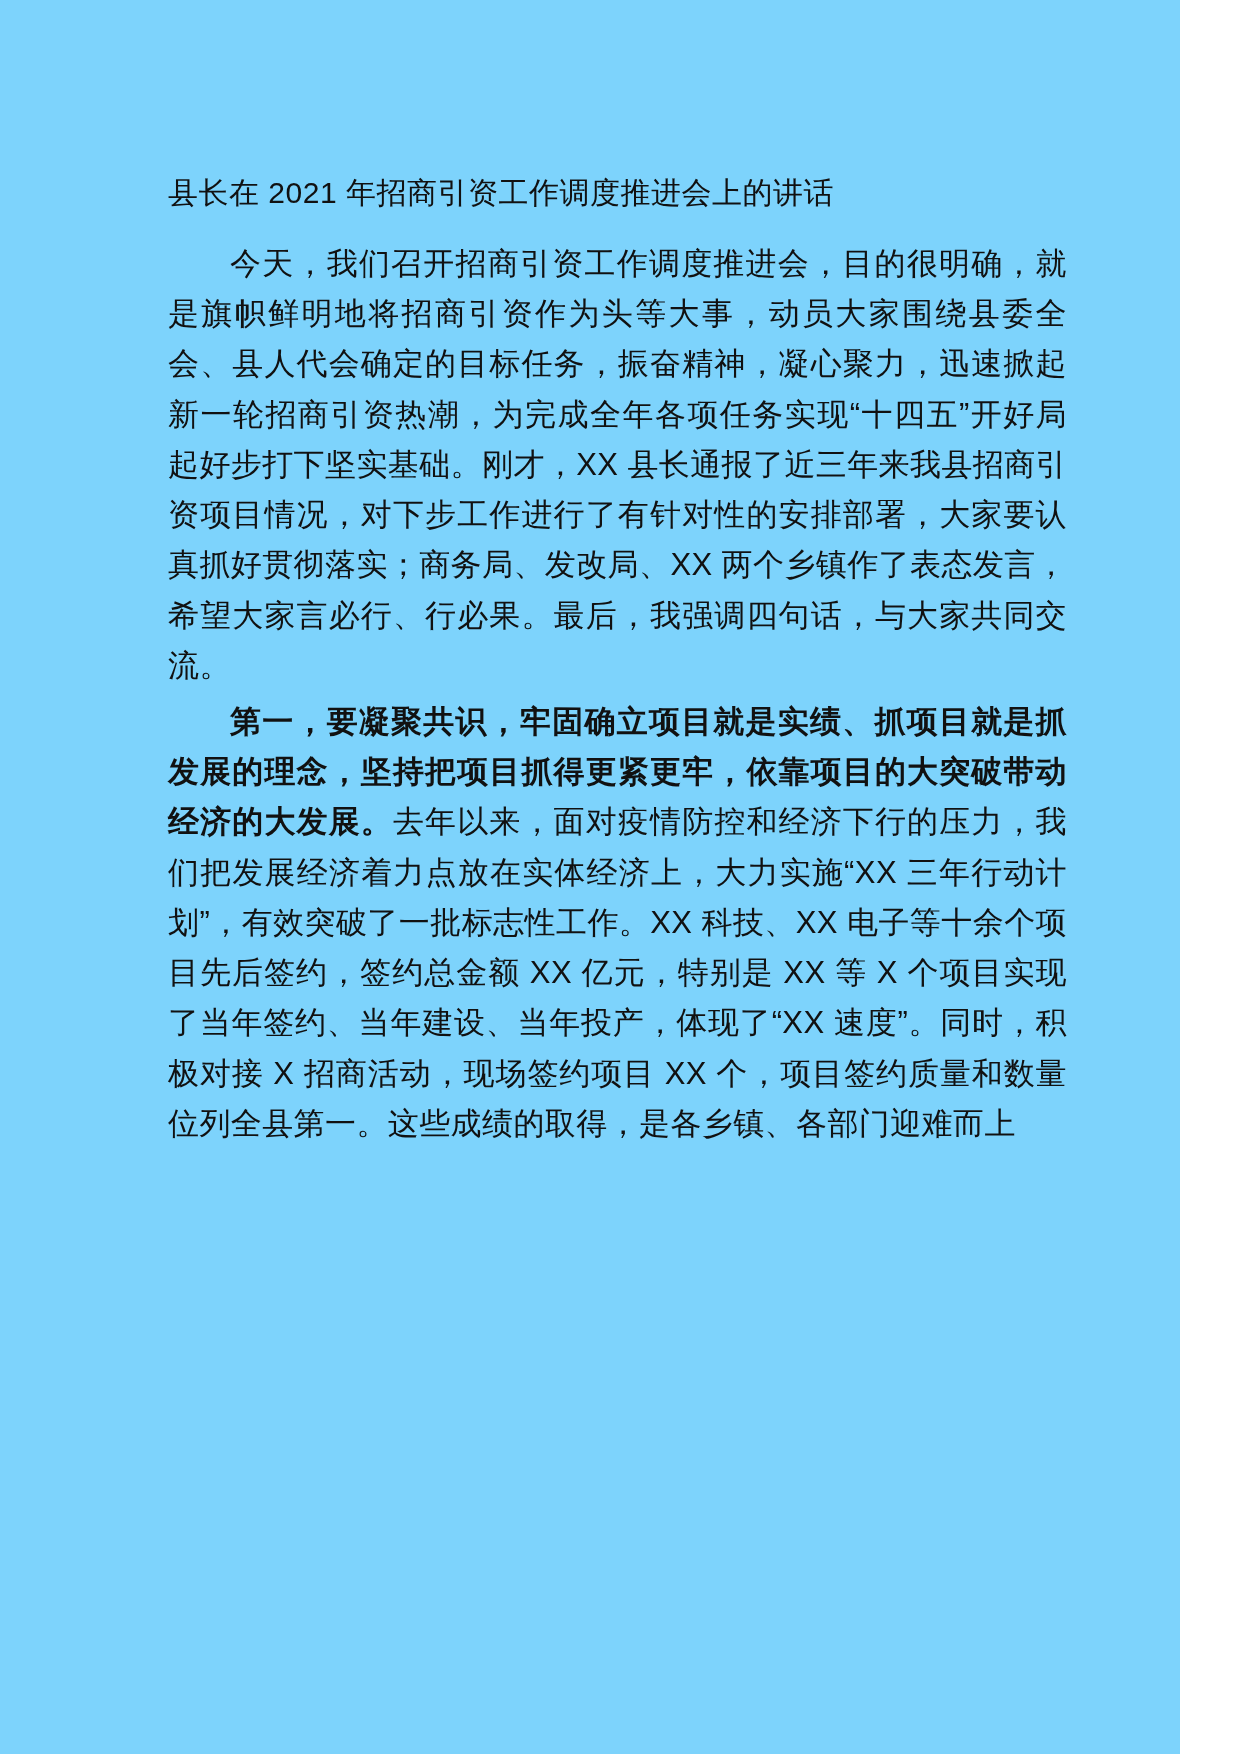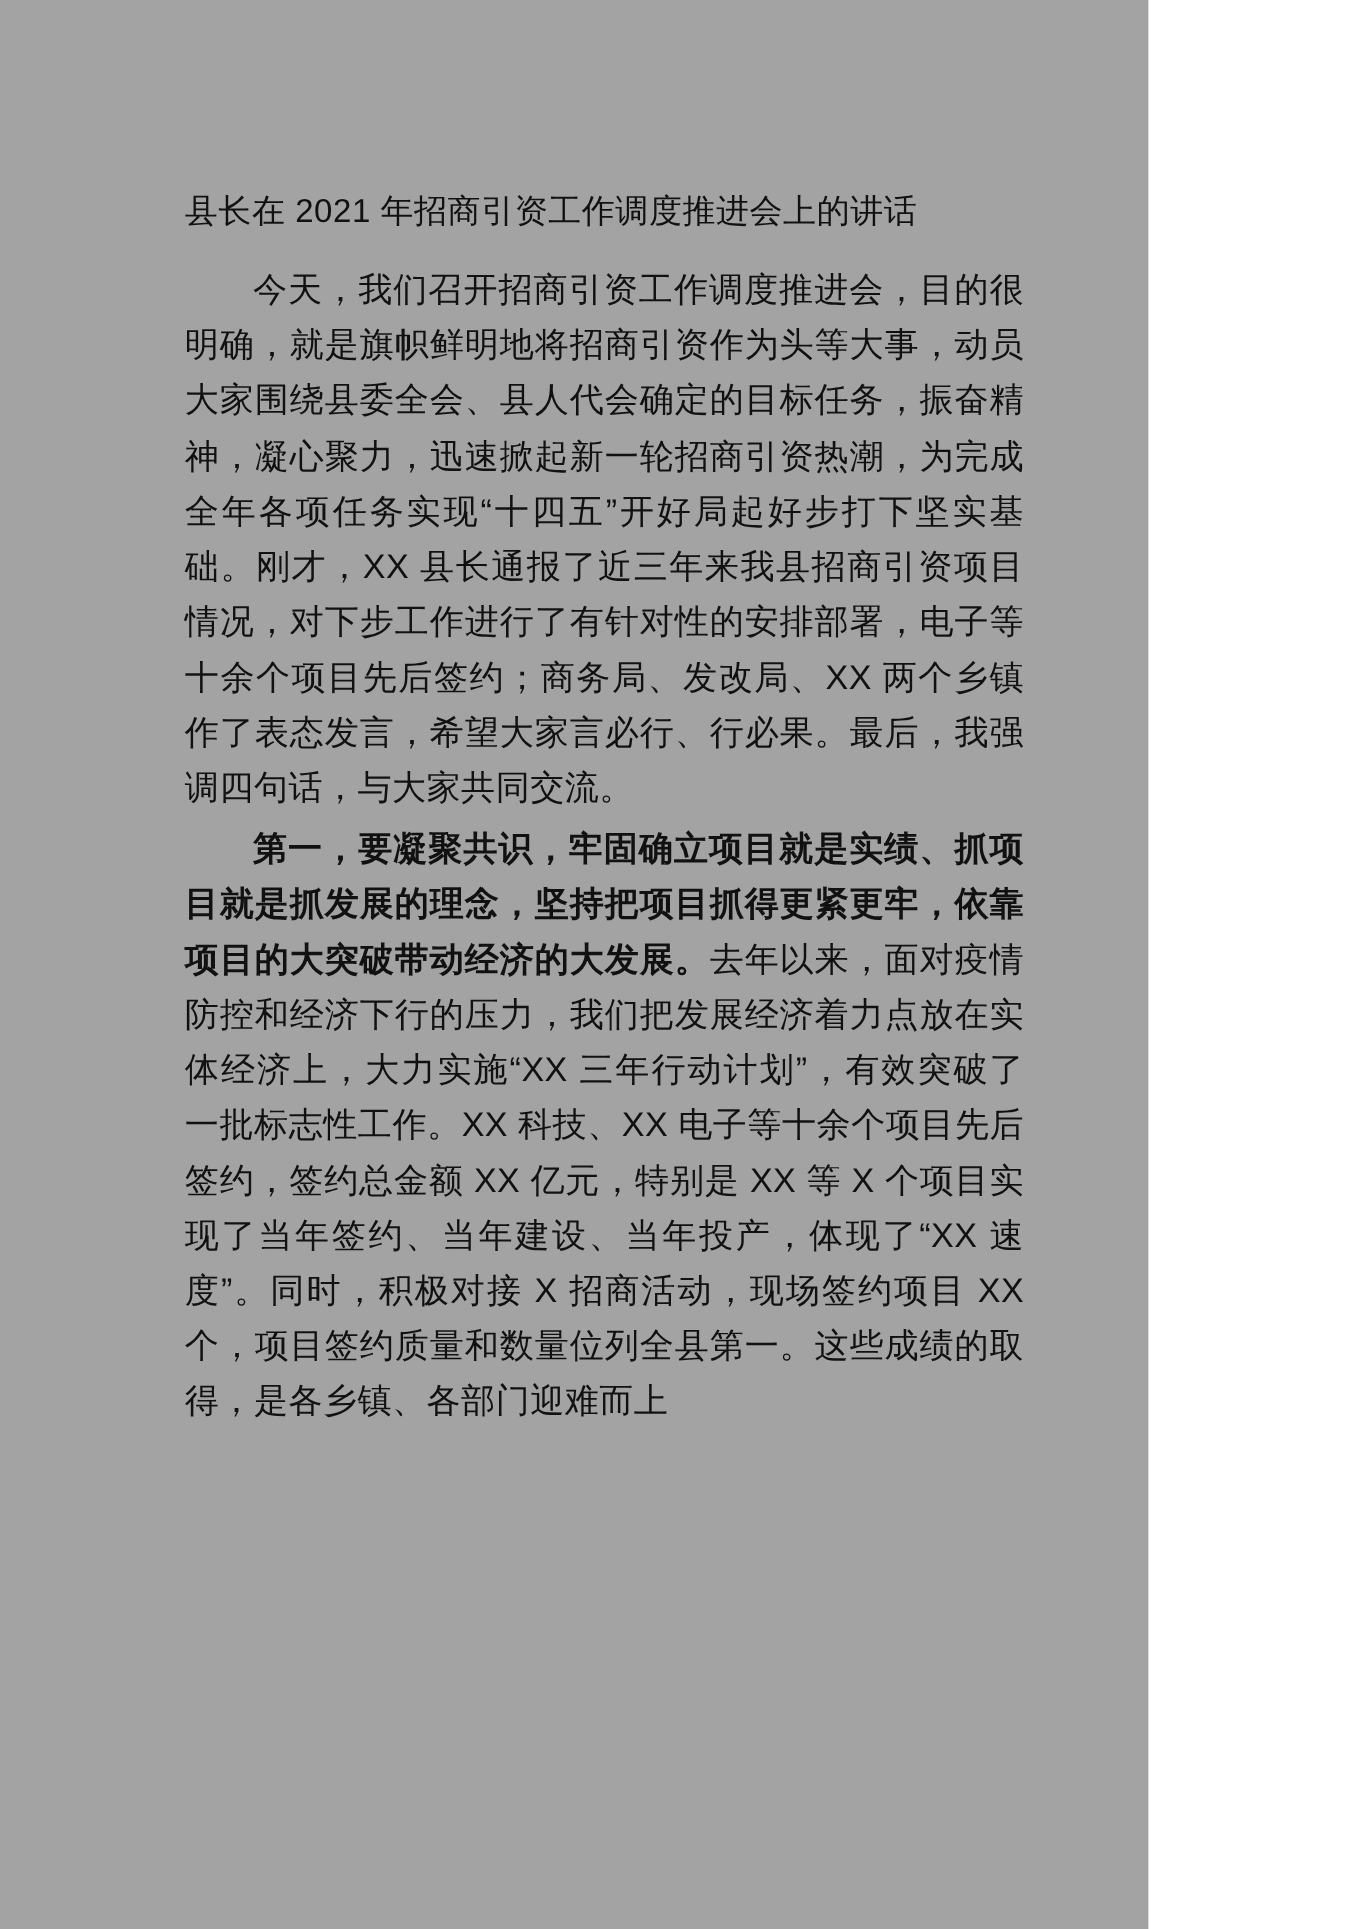--- a/index.html
+++ b/index.html
@@ -8,25 +8,25 @@
     background: #ffffff;
   }
   body {
     width: 1240px;
     height: 1754px;
     font-family: "Liberation Sans", sans-serif;
     color: #1a1a1a;
   }
   .page {
     position: relative;
-    width: 1044px;
+    width: 1180px;
     height: 1754px;
     box-sizing: border-box;
     padding: 170px 113px 0 168px;
-    background: #a3a3a3;
+    background: #7dd3fc;
   }
   .doc-title {
     font-size: 30px;
     line-height: 1.5;
     font-weight: 400;
     margin: 0 0 24px 0;
     letter-spacing: 0.5px;
     color: #111111;
   }
   .para {
@@ -44,20 +44,20 @@
   }
 </style>
 </head>
 <body>
 
 <div class="page">
 
   <h1 class="doc-title">县长在 2021 年招商引资工作调度推进会上的讲话</h1>
 
   <p class="para">
-    <span class="body">今天，我们召开招商引资工作调度推进会，目的很明确，就是旗帜鲜明地将招商引资作为头等大事，动员大家围绕县委全会、县人代会确定的目标任务，振奋精神，凝心聚力，迅速掀起新一轮招商引资热潮，为完成全年各项任务实现“十四五”开好局起好步打下坚实基础。刚才，XX 县长通报了近三年来我县招商引资项目情况，对下步工作进行了有针对性的安排部署，电子等十余个项目先后签约；商务局、发改局、XX 两个乡镇作了表态发言，希望大家言必行、行必果。最后，我强调四句话，与大家共同交流。</span>
+    <span class="body">今天，我们召开招商引资工作调度推进会，目的很明确，就是旗帜鲜明地将招商引资作为头等大事，动员大家围绕县委全会、县人代会确定的目标任务，振奋精神，凝心聚力，迅速掀起新一轮招商引资热潮，为完成全年各项任务实现“十四五”开好局起好步打下坚实基础。刚才，XX 县长通报了近三年来我县招商引资项目情况，对下步工作进行了有针对性的安排部署，大家要认真抓好贯彻落实；商务局、发改局、XX 两个乡镇作了表态发言，希望大家言必行、行必果。最后，我强调四句话，与大家共同交流。</span>
   </p>
 
   <p class="para">
     <span class="lead">第一，要凝聚共识，牢固确立项目就是实绩、抓项目就是抓发展的理念，坚持把项目抓得更紧更牢，依靠项目的大突破带动经济的大发展。</span><span class="body">去年以来，面对疫情防控和经济下行的压力，我们把发展经济着力点放在实体经济上，大力实施“XX 三年行动计划”，有效突破了一批标志性工作。XX 科技、XX 电子等十余个项目先后签约，签约总金额 XX 亿元，特别是 XX 等 X 个项目实现了当年签约、当年建设、当年投产，体现了“XX 速度”。同时，积极对接 X 招商活动，现场签约项目 XX 个，项目签约质量和数量位列全县第一。这些成绩的取得，是各乡镇、各部门迎难而上</span>
   </p>
 
 </div>
 
 </body></html>

